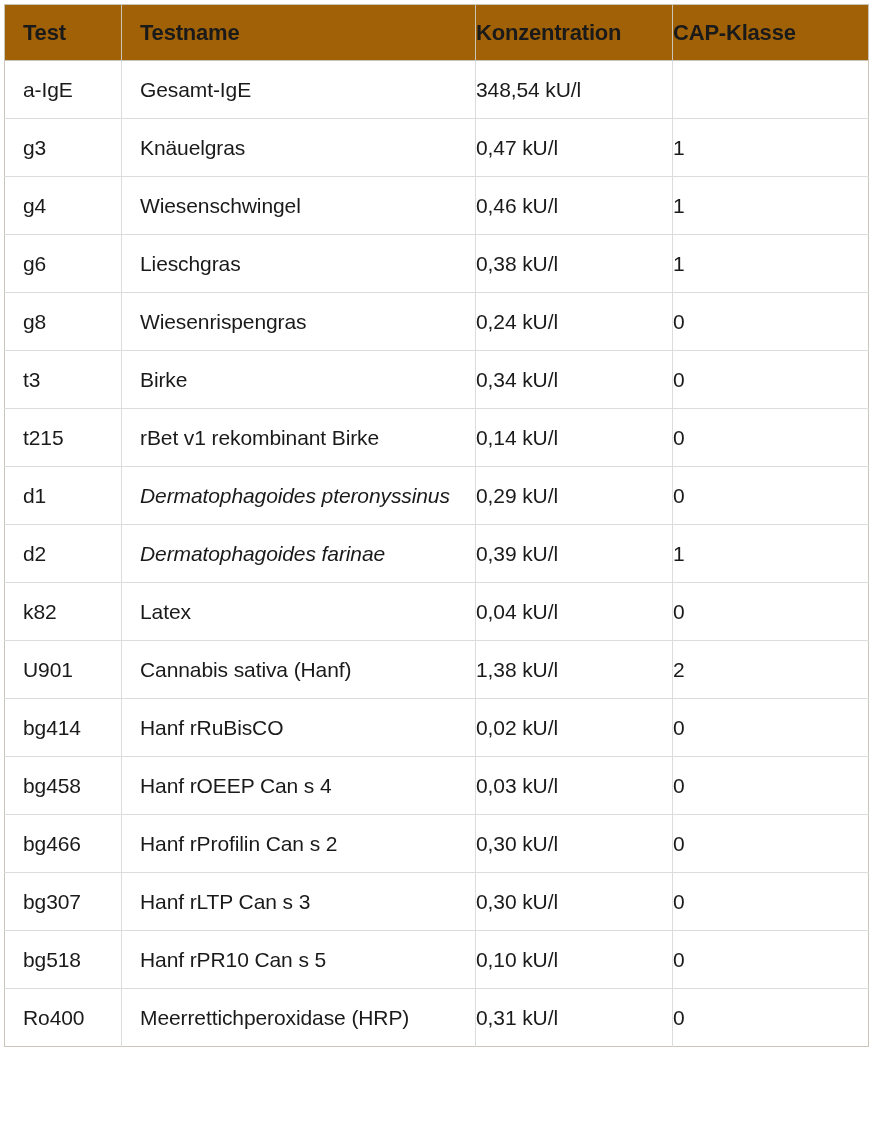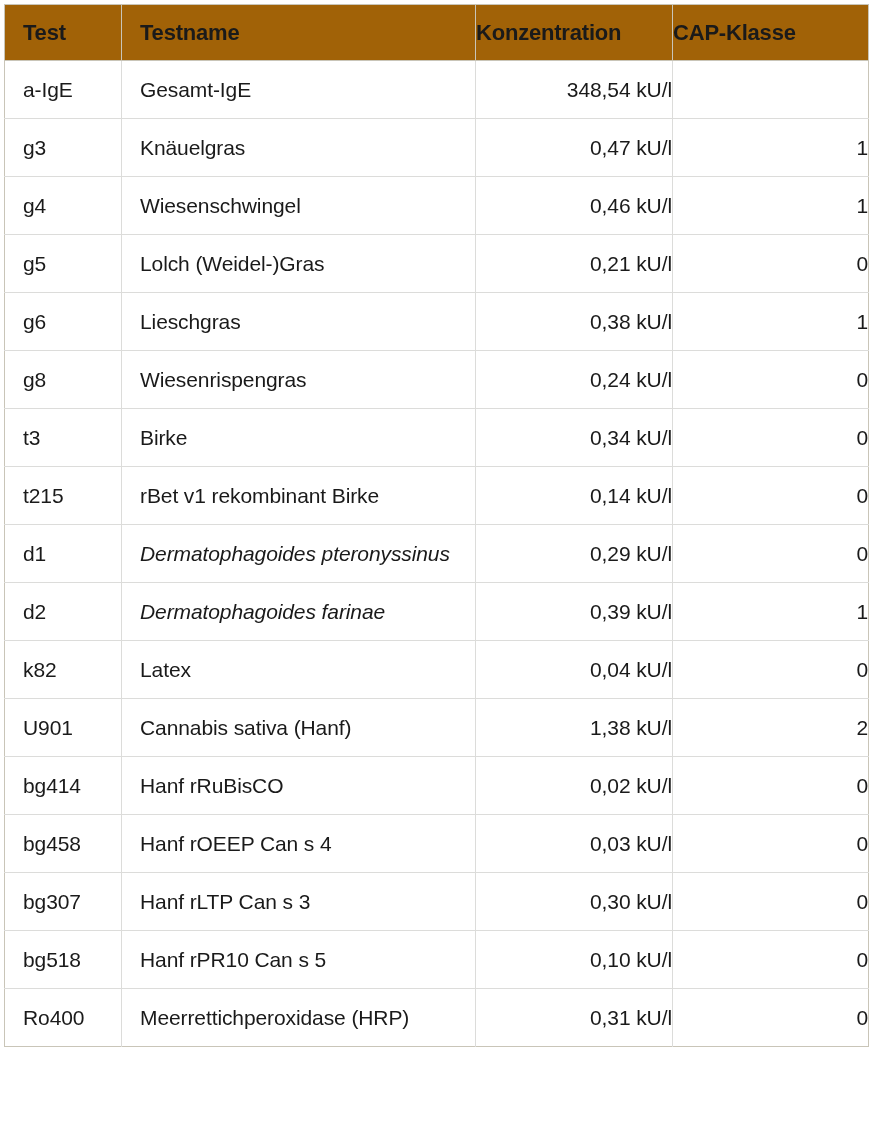--- a/index.html
+++ b/index.html
@@ -64,21 +64,21 @@
     border-bottom: 1px solid #dcdcda;
     border-right: 1px solid #dcdcda;
     vertical-align: middle;
     padding: 0 0 0 18px;
     text-align: left;
     letter-spacing: -0.1px;
     white-space: nowrap;
     overflow: hidden;
   }
   tbody td.center {
-    text-align: right;
+    text-align: left;
     padding-left: 0;
     margin-top: 6px;
   }
   tbody td.cap {
     border-right: none;
   }
   tbody tr:last-child td {
     border-bottom: none;
   }
   tbody td.italic {
@@ -117,26 +117,20 @@
           <td class="center">0,47 kU/l</td>
           <td class="center cap">1</td>
         </tr>
         <tr>
           <td>g4</td>
           <td>Wiesenschwingel</td>
           <td class="center">0,46 kU/l</td>
           <td class="center cap">1</td>
         </tr>
         <tr>
-          <td>g5</td>
-          <td>Lolch (Weidel-)Gras</td>
-          <td class="center">0,21 kU/l</td>
-          <td class="center cap">0</td>
-        </tr>
-        <tr>
           <td>g6</td>
           <td>Lieschgras</td>
           <td class="center">0,38 kU/l</td>
           <td class="center cap">1</td>
         </tr>
         <tr>
           <td>g8</td>
           <td>Wiesenrispengras</td>
           <td class="center">0,24 kU/l</td>
           <td class="center cap">0</td>
@@ -183,20 +177,26 @@
           <td class="center">0,02 kU/l</td>
           <td class="center cap">0</td>
         </tr>
         <tr>
           <td>bg458</td>
           <td>Hanf rOEEP Can s 4</td>
           <td class="center">0,03 kU/l</td>
           <td class="center cap">0</td>
         </tr>
         <tr>
+          <td>bg466</td>
+          <td>Hanf rProfilin Can s 2</td>
+          <td class="center">0,30 kU/l</td>
+          <td class="center cap">0</td>
+        </tr>
+        <tr>
           <td>bg307</td>
           <td>Hanf rLTP Can s 3</td>
           <td class="center">0,30 kU/l</td>
           <td class="center cap">0</td>
         </tr>
         <tr>
           <td>bg518</td>
           <td>Hanf rPR10 Can s 5</td>
           <td class="center">0,10 kU/l</td>
           <td class="center cap">0</td>

